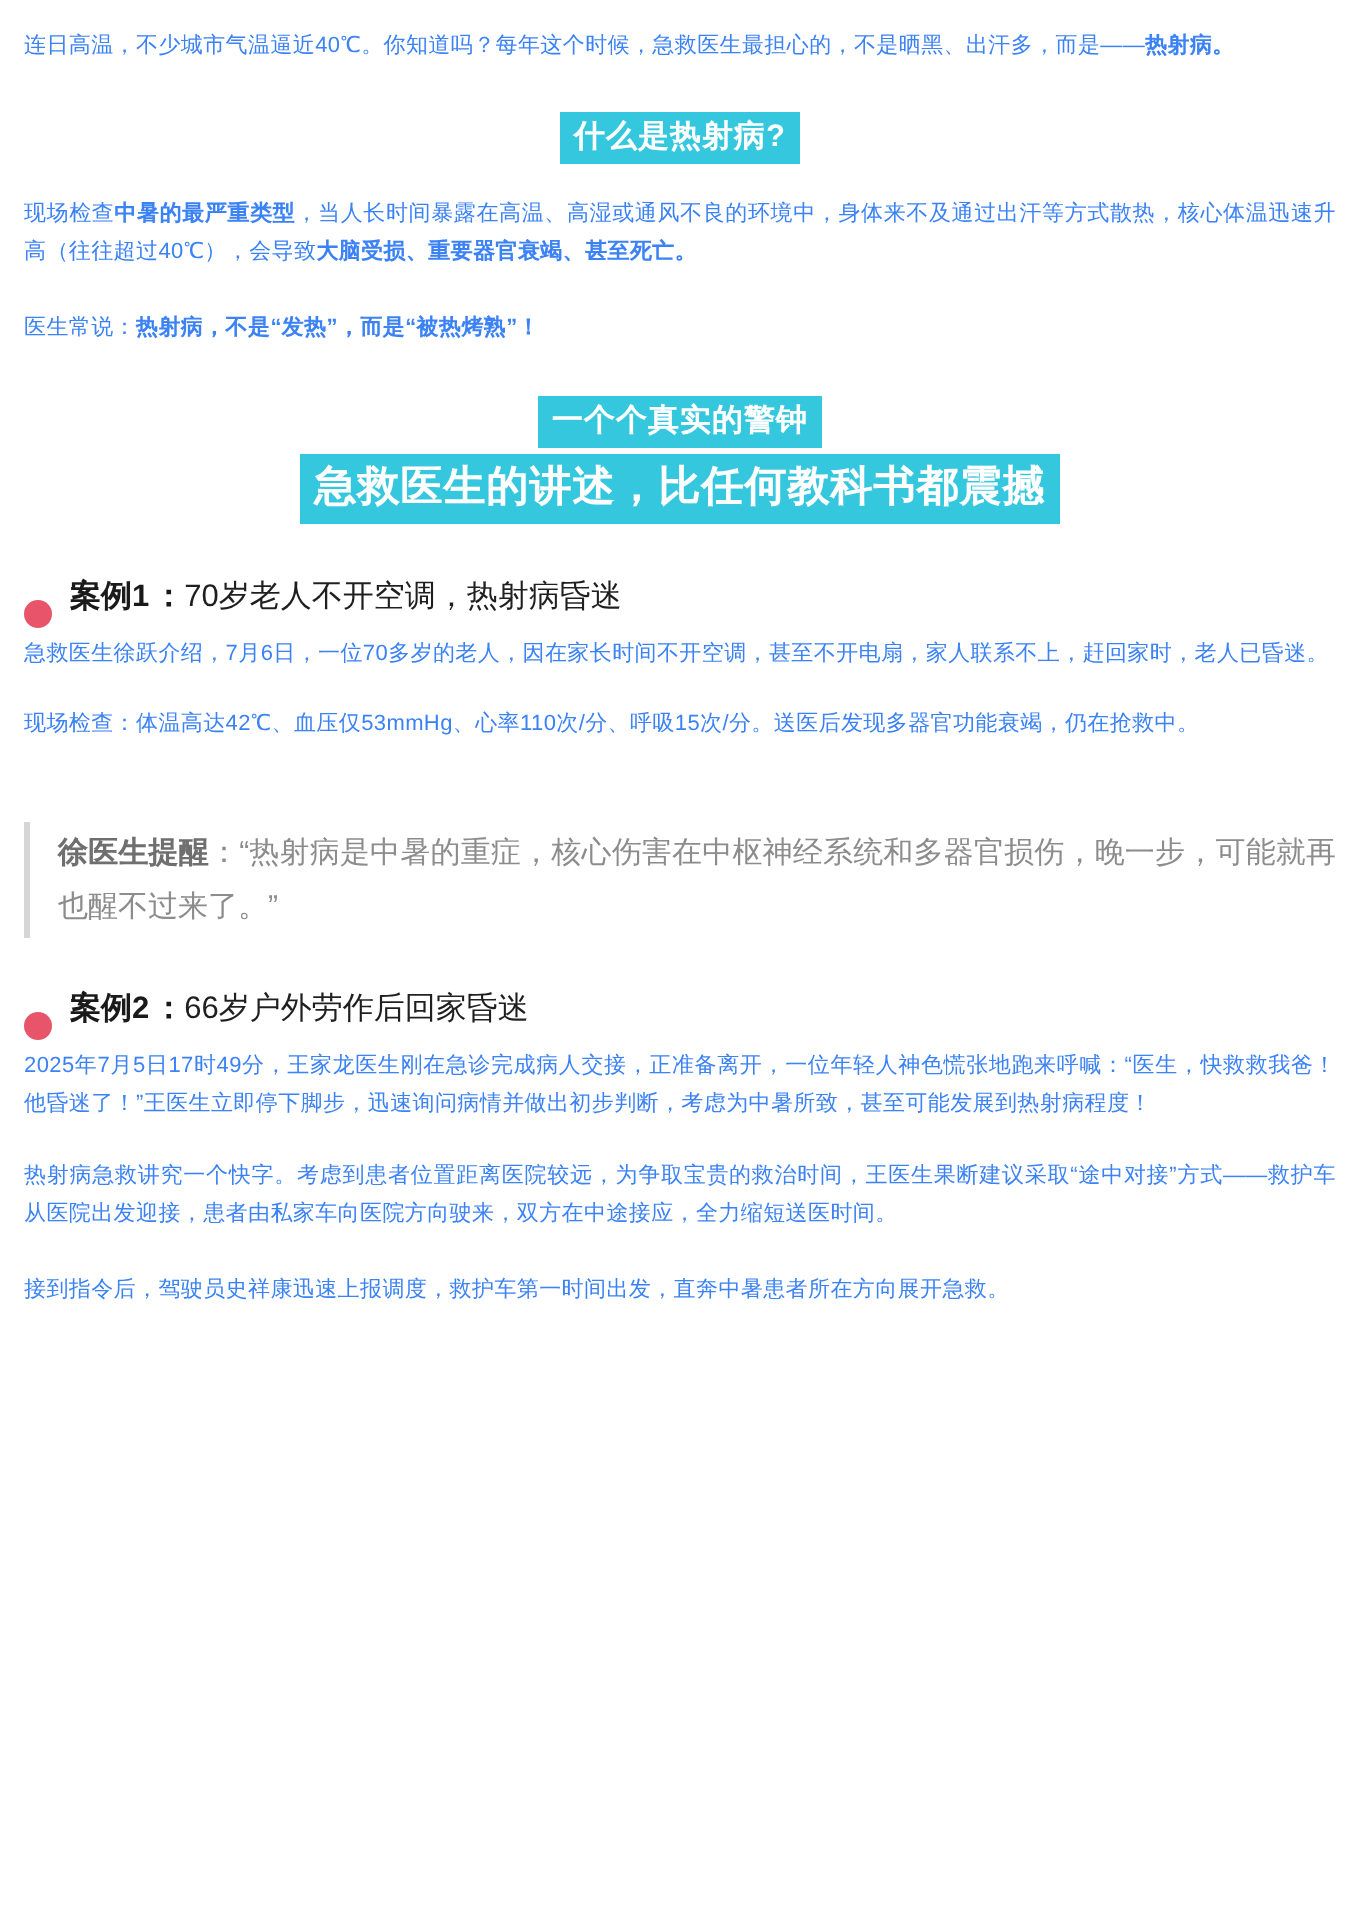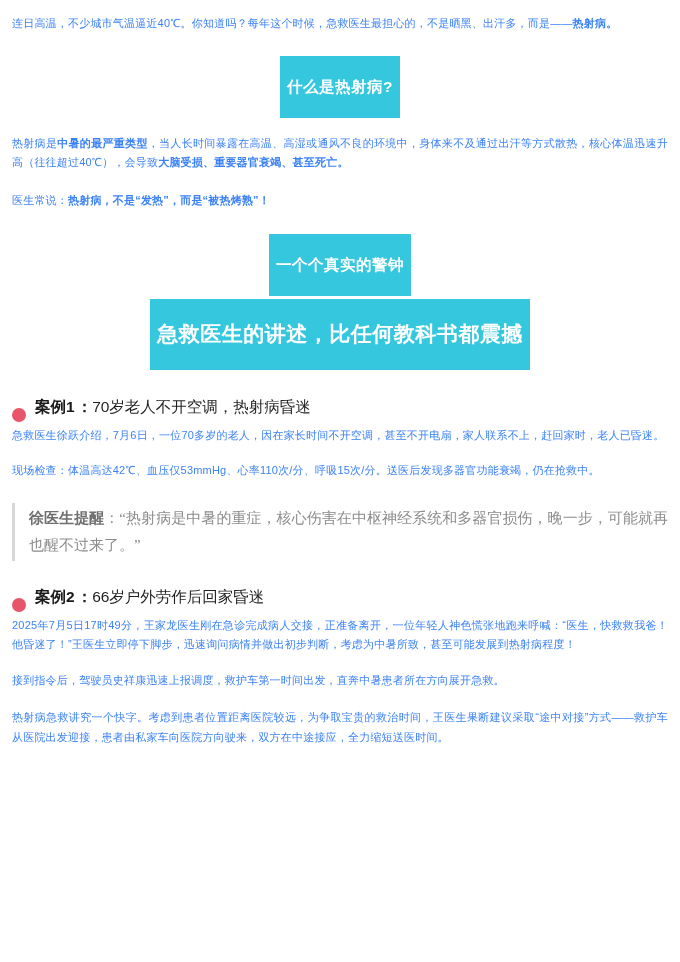--- a/index.html
+++ b/index.html
@@ -37,21 +37,21 @@
     text-align: center;
     margin: 22px 0 16px 0;
   }
   .hl {
     display: inline-block;
     background: #35c7de;
     color: #ffffff;
     font-weight: bold;
     font-size: 15.5px;
     line-height: 1.55;
-    padding: 19px 7px;
+    padding: 1px 7px;
     letter-spacing: 0.5px;
   }
   .hl-wrap.double {
     margin: 24px 0 20px 0;
   }
   .hl-wrap.double .hl {
     margin: 0 0 3px 0;
   }
   .hl-small {
     font-size: 21px;
@@ -83,45 +83,44 @@
     font-weight: bold;
   }
   .case-text {
     font-weight: normal;
     color: #1f1f1f;
   }
   
   .quote {
     border-left: 3px solid #d6d6d6;
     padding: 2px 0 2px 14px;
-    margin: 22px 0 24px 0;
+    margin: 38px 0 24px 0;
     color: #8c8c8c;
     font-size: 15px;
     line-height: 1.8;
     text-align: justify;
-    font-family: Liberation Serif, serif;
   }
   .quote b {
     color: #6f6f6f;
     font-weight: bold;
   }
 </style>
 </head>
 <body>
 
 <div class="page">
 
   <p class="para"><span>连日高温，不少城市气温逼近40℃。你知道吗？每年这个时候，急救医生最担心的，不是晒黑、出汗多，而是——</span><b>热射病。</b></p>
 
 
   <div class="hl-wrap">
     <span class="hl">什么是热射病?</span>
   </div>
 
-  <p class="para"><span>热射病是</span><b>中暑的最严重类型</b><span>，当人长时间暴露在高温、高湿或通风不良的环境中，身体来不及通过出汗等方式散热，核心体温迅速升高（往往超过40℃），会导致</span><b>大脑受损、重要器官衰竭、甚至死亡。</b></p>
+  <p class="para"><span>现场检查</span><b>中暑的最严重类型</b><span>，当人长时间暴露在高温、高湿或通风不良的环境中，身体来不及通过出汗等方式散热，核心体温迅速升高（往往超过40℃），会导致</span><b>大脑受损、重要器官衰竭、甚至死亡。</b></p>
 
   <p class="para"><span>医生常说：</span><b>热射病，不是“发热”，而是“被热烤熟”！</b></p>
 
   <div class="hl-wrap double">
     <span class="hl">一个个真实的警钟</span><br>
     <span class="hl hl-small">急救医生的讲述，比任何教科书都震撼</span>
   </div>
 
   <div class="case-head">
     <span class="bullet"></span>
@@ -134,17 +133,17 @@
 
   <div class="quote"><b>徐医生提醒</b><span>：“热射病是中暑的重症，核心伤害在中枢神经系统和多器官损伤，晚一步，可能就再也醒不过来了。”</span></div>
 
   <div class="case-head">
     <span class="bullet"></span>
     <span><span class="case-label">案例2</span><span class="case-sep">：</span><span class="case-text">66岁户外劳作后回家昏迷</span></span>
   </div>
 
   <p class="para tight">2025年7月5日17时49分，王家龙医生刚在急诊完成病人交接，正准备离开，一位年轻人神色慌张地跑来呼喊：“医生，快救救我爸！他昏迷了！”王医生立即停下脚步，迅速询问病情并做出初步判断，考虑为中暑所致，甚至可能发展到热射病程度！</p>
 
+  <p class="para">热射病急救讲究一个快字。考虑到患者位置距离医院较远，为争取宝贵的救治时间，王医生果断建议采取“途中对接”方式——救护车从医院出发迎接，患者由私家车向医院方向驶来，双方在中途接应，全力缩短送医时间。</p>
+
   <p class="para">接到指令后，驾驶员史祥康迅速上报调度，救护车第一时间出发，直奔中暑患者所在方向展开急救。</p>
-
-  <p class="para">热射病急救讲究一个快字。考虑到患者位置距离医院较远，为争取宝贵的救治时间，王医生果断建议采取“途中对接”方式——救护车从医院出发迎接，患者由私家车向医院方向驶来，双方在中途接应，全力缩短送医时间。</p>
 
 </div>
 
 </body></html>

